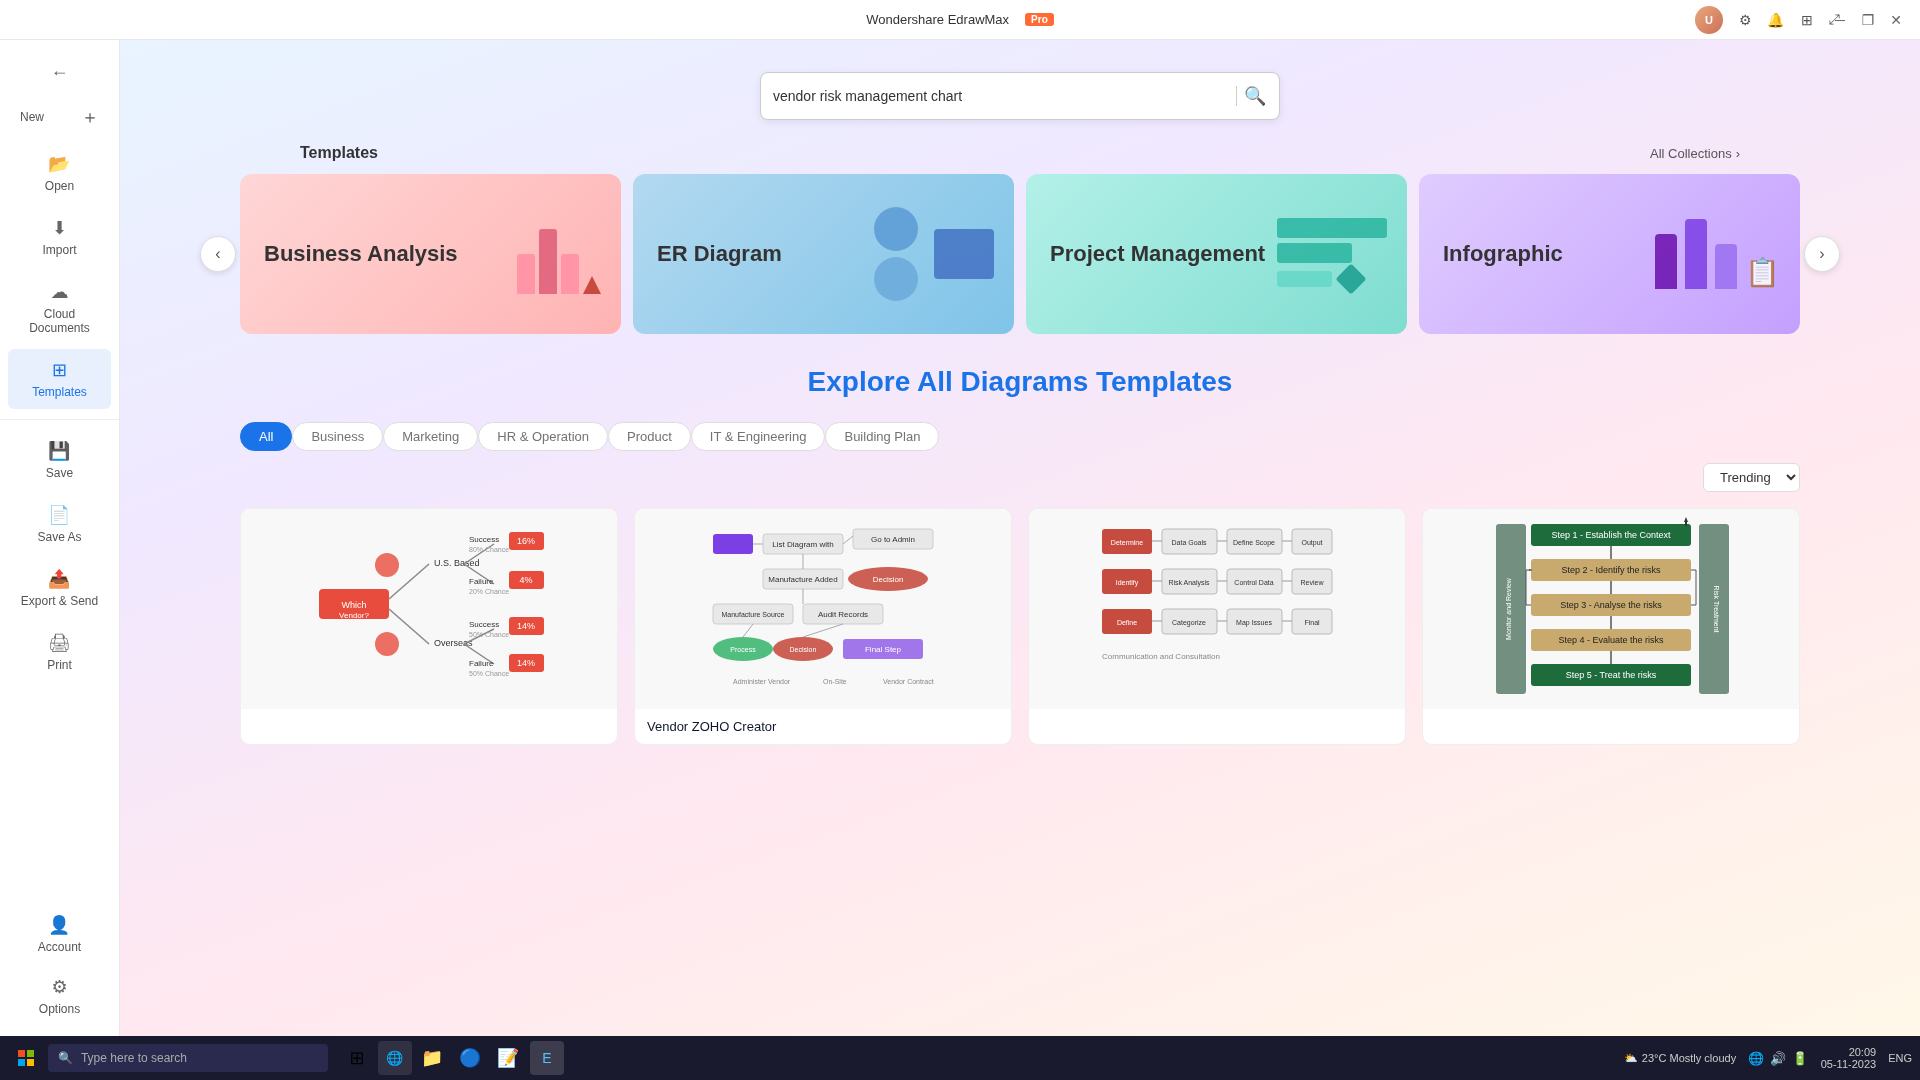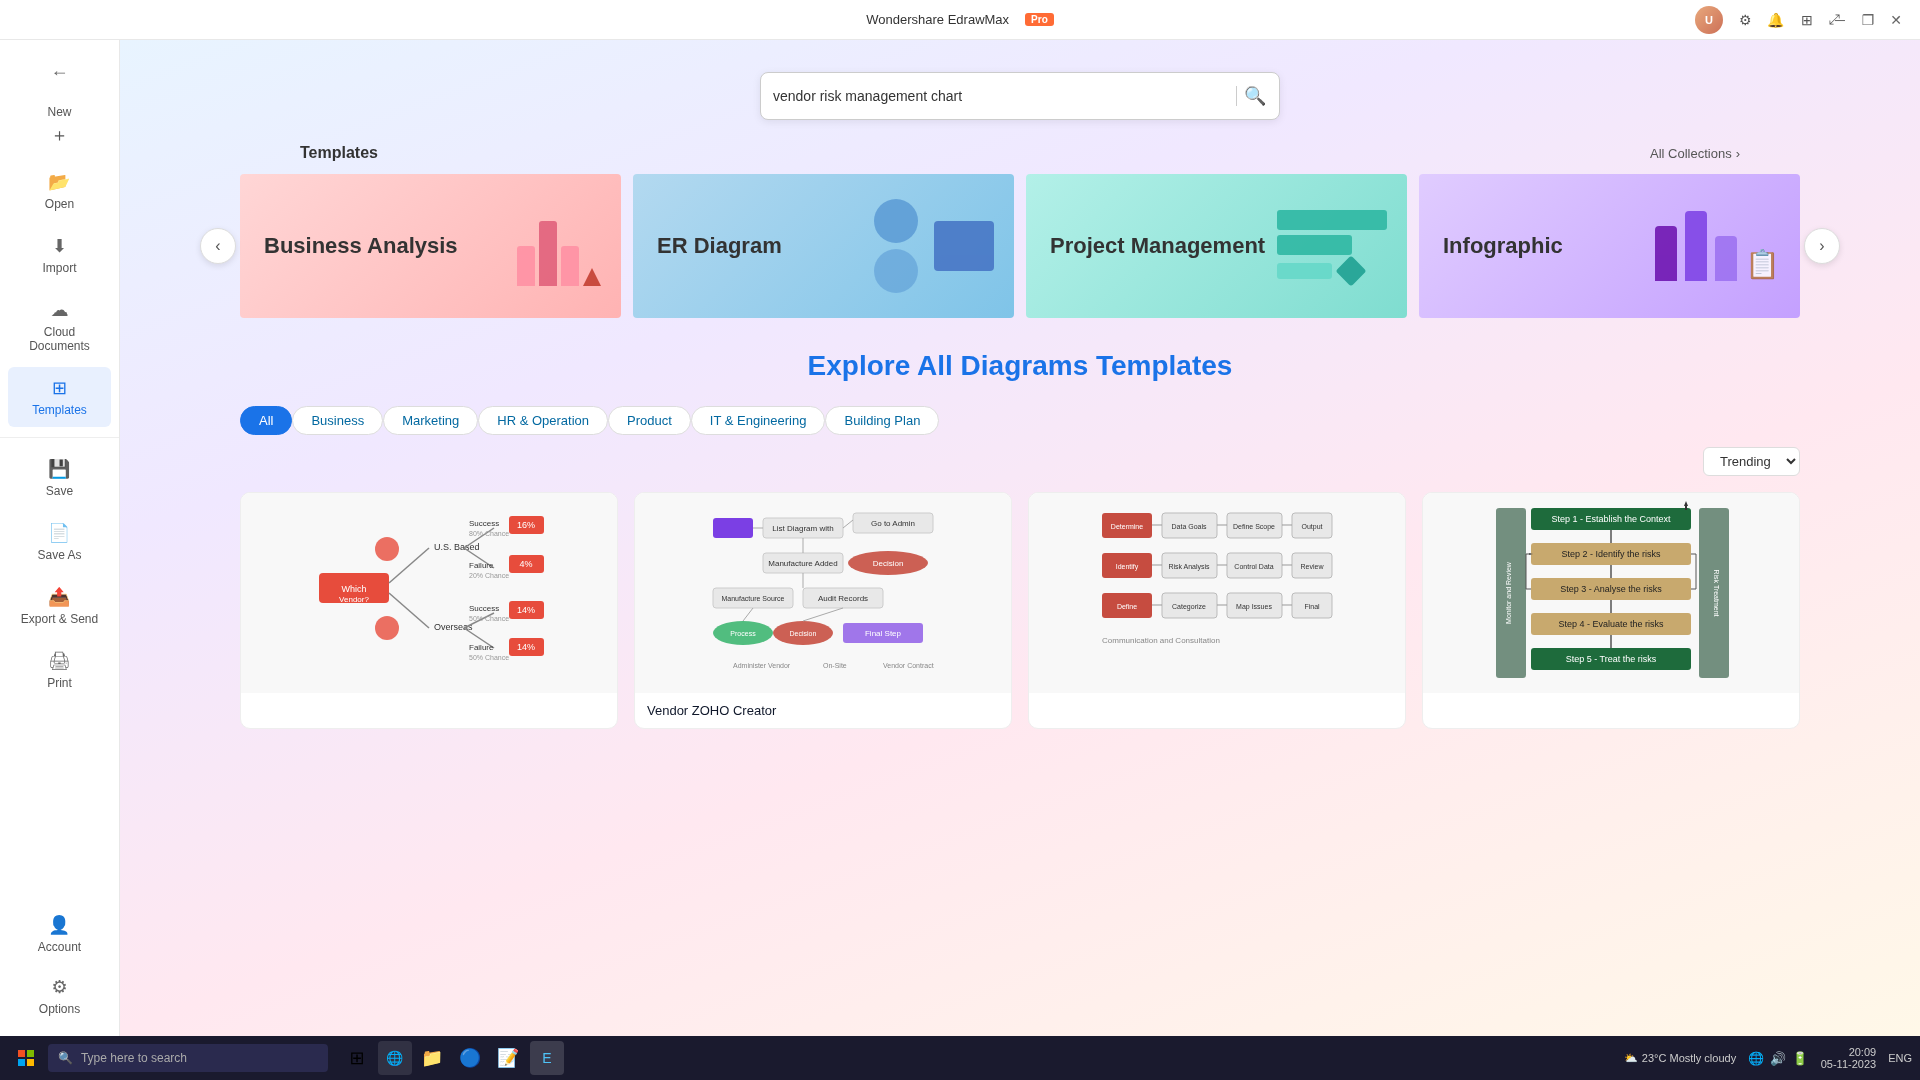--- a/index.html
+++ b/index.html
@@ -100,21 +100,21 @@
       font-size: 12px;
       gap: 4px;
       border-radius: 6px;
       margin: 2px 8px;
     }
     .sidebar-item.active { background: #e8f0fe; color: #1a73e8; }
     .sidebar-item.active .sidebar-icon { color: #1a73e8; }
     .sidebar-icon { font-size: 18px; color: #666; }
     .sidebar-item.new-item {
       display: flex;
-      flex-direction: column;
+      flex-direction: row;
       justify-content: space-between;
       align-items: center;
       padding: 10px 12px;
     }
     .sidebar-divider {
       border: none;
       border-top: 1px solid #eee;
       margin: 8px 0;
     }
     .sidebar-bottom {
@@ -197,22 +197,22 @@
       padding: 0 120px;
       margin-bottom: 32px;
     }
     .carousel-track {
       display: flex;
       gap: 12px;
       overflow: hidden;
     }
     .carousel-card {
       flex: 0 0 calc(25% - 9px);
-      height: 144px;
-      border-radius: 4px;
+      height: 160px;
+      border-radius: 12px;
       display: flex;
       align-items: center;
       padding: 20px 24px;
       cursor: pointer;
       position: relative;
       overflow: hidden;
     }
     .carousel-card.pink { background: linear-gradient(135deg, #ffd6d6, #ffb3b3); }
     .carousel-card.teal { background: linear-gradient(135deg, #b3f0e8, #7fddd0); }
     .carousel-card.blue { background: linear-gradient(135deg, #b3d9f0, #7fc4e8); }
@@ -271,21 +271,21 @@
       flex-wrap: wrap;
       margin-bottom: 12px;
     }
     .filter-chip {
       padding: 6px 18px;
       border-radius: 20px;
       border: 1.5px solid #ddd;
       background: #fff;
       font-size: 13px;
       cursor: pointer;
-      color: #0369a1;
+      color: #737373;
       transition: all 0.15s;
     }
     .filter-chip.active {
       background: #1a73e8;
       color: #fff;
       border-color: #1a73e8;
     }
     .sort-row {
       display: flex;
       justify-content: flex-end;

